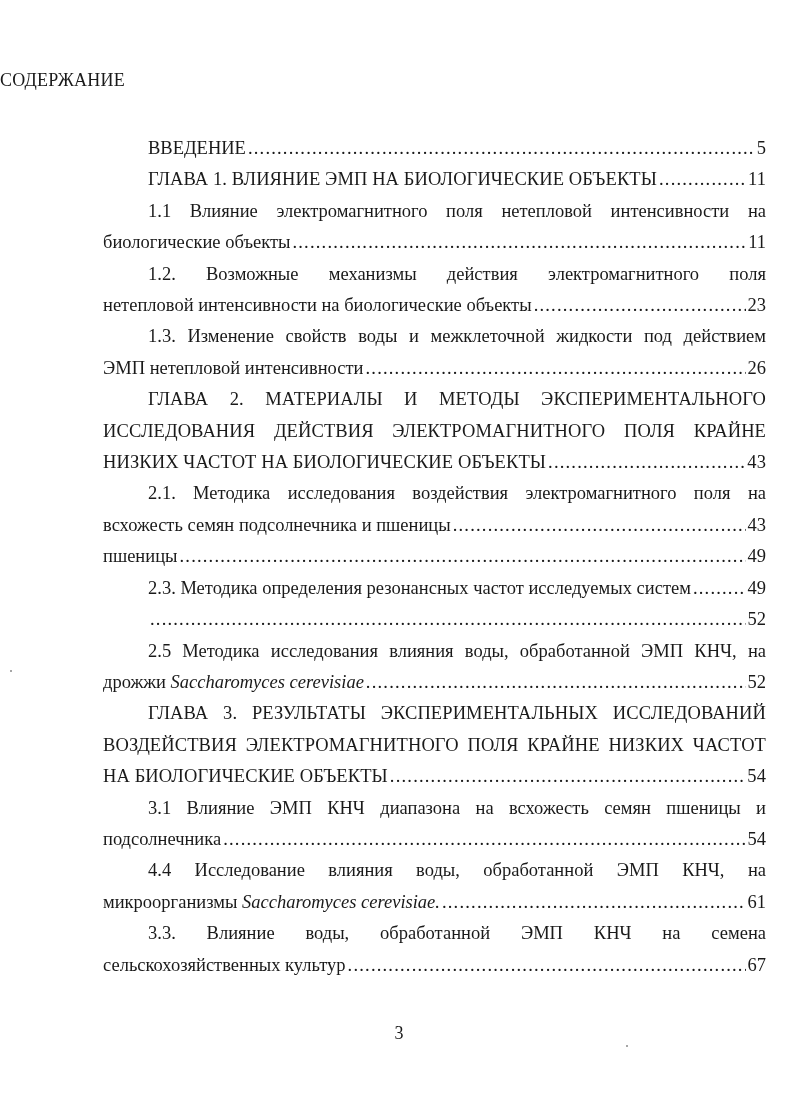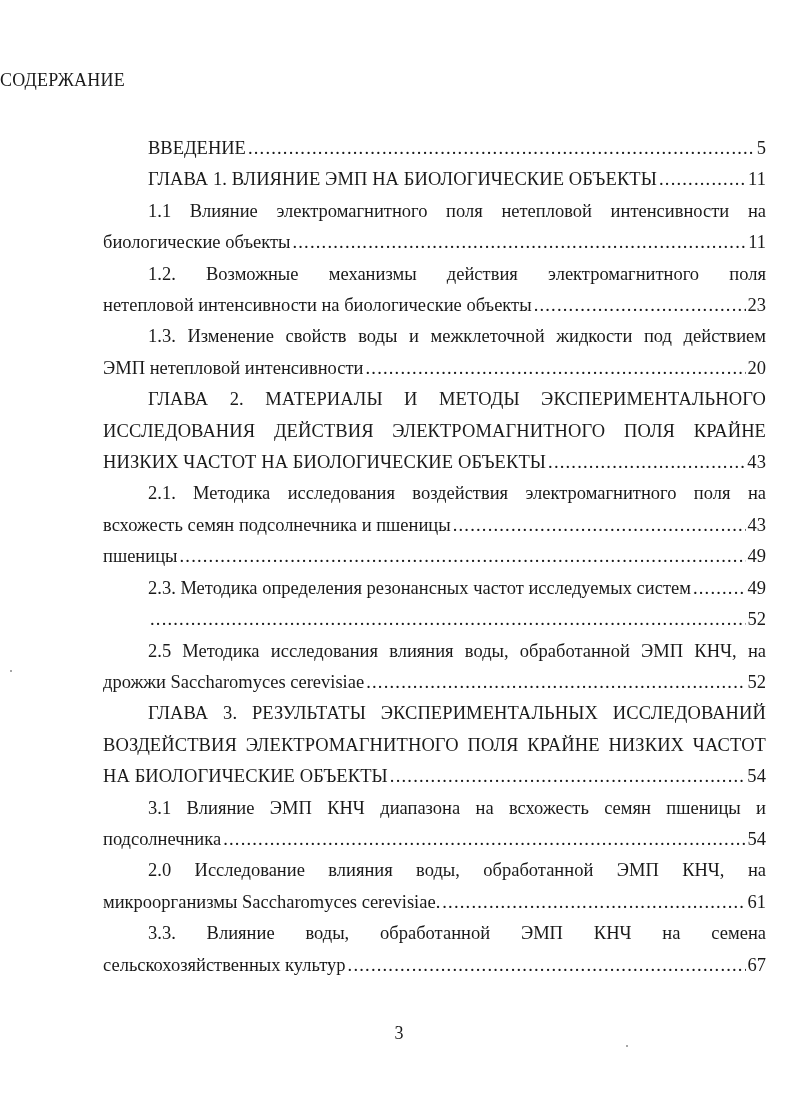--- a/index.html
+++ b/index.html
@@ -23,21 +23,21 @@
     .line.lead.first { text-indent: 0; padding-left: 45px; }
     .lead .txt { white-space: nowrap; flex: 0 0 auto; }
     .lead .dots {
       flex: 1 1 auto; overflow: hidden; white-space: nowrap; margin: 0 2px;
       letter-spacing: 1.2px;
     }
     .lead .dots::after {
       content: "....................................................................................................................................................................................................................................................................";
     }
     .lead .pg { flex: 0 0 auto; }
-    .it { }
+    .it { font-style: italic; }
     .chapter { letter-spacing: 0.1px; }
     .pagenum {
       position: absolute; top: 1023px; left: 0; width: 798px; text-align: center; font-size: 18px;
     }
     .speck { position: absolute; width: 2px; height: 2px; background: #888; border-radius: 1px; }
   </style>
 </head>
 <body>
 
 <div class="title">СОДЕРЖАНИЕ</div>
@@ -76,21 +76,21 @@
       <span class="dots"></span>
       <span class="pg">23</span>
     </span>
   </div>
 
   <div class="entry">
     <span class="line first justify-words">1.3. Изменение свойств воды и межклеточной жидкости под действием</span>
     <span class="line lead">
       <span class="txt">ЭМП нетепловой интенсивности</span>
       <span class="dots"></span>
-      <span class="pg">20</span>
+      <span class="pg">26</span>
     </span>
   </div>
 
   <div class="entry chapter">
     <span class="line first justify-words">ГЛАВА 2. МАТЕРИАЛЫ И МЕТОДЫ ЭКСПЕРИМЕНТАЛЬНОГО</span>
     <span class="line justify-words">ИССЛЕДОВАНИЯ ДЕЙСТВИЯ ЭЛЕКТРОМАГНИТНОГО ПОЛЯ КРАЙНЕ</span>
     <span class="line lead">
       <span class="txt">НИЗКИХ ЧАСТОТ НА БИОЛОГИЧЕСКИЕ ОБЪЕКТЫ</span>
       <span class="dots"></span>
       <span class="pg">43</span>
@@ -151,21 +151,21 @@
   <div class="entry">
     <span class="line first justify-words">3.1 Влияние ЭМП КНЧ диапазона на всхожесть семян пшеницы и</span>
     <span class="line lead">
       <span class="txt">подсолнечника</span>
       <span class="dots"></span>
       <span class="pg">54</span>
     </span>
   </div>
 
   <div class="entry">
-    <span class="line first justify-words">2.0 Исследование влияния воды, обработанной ЭМП КНЧ, на</span>
+    <span class="line first justify-words">4.4 Исследование влияния воды, обработанной ЭМП КНЧ, на</span>
     <span class="line lead">
       <span class="txt"><span>микроорганизмы</span> <span class="it">Saccharomyces cerevisiae.</span></span>
       <span class="dots"></span>
       <span class="pg">61</span>
     </span>
   </div>
 
   <div class="entry">
     <span class="line first justify-words">3.3. Влияние воды, обработанной ЭМП КНЧ на семена</span>
     <span class="line lead">

